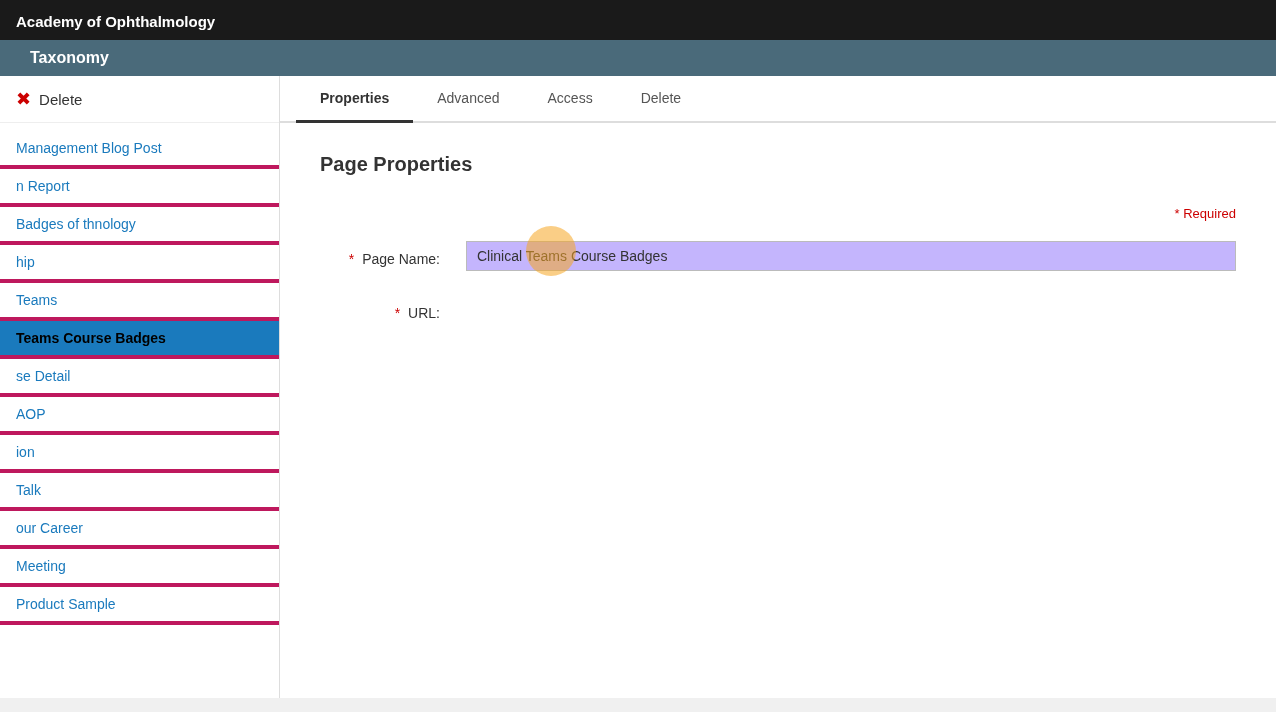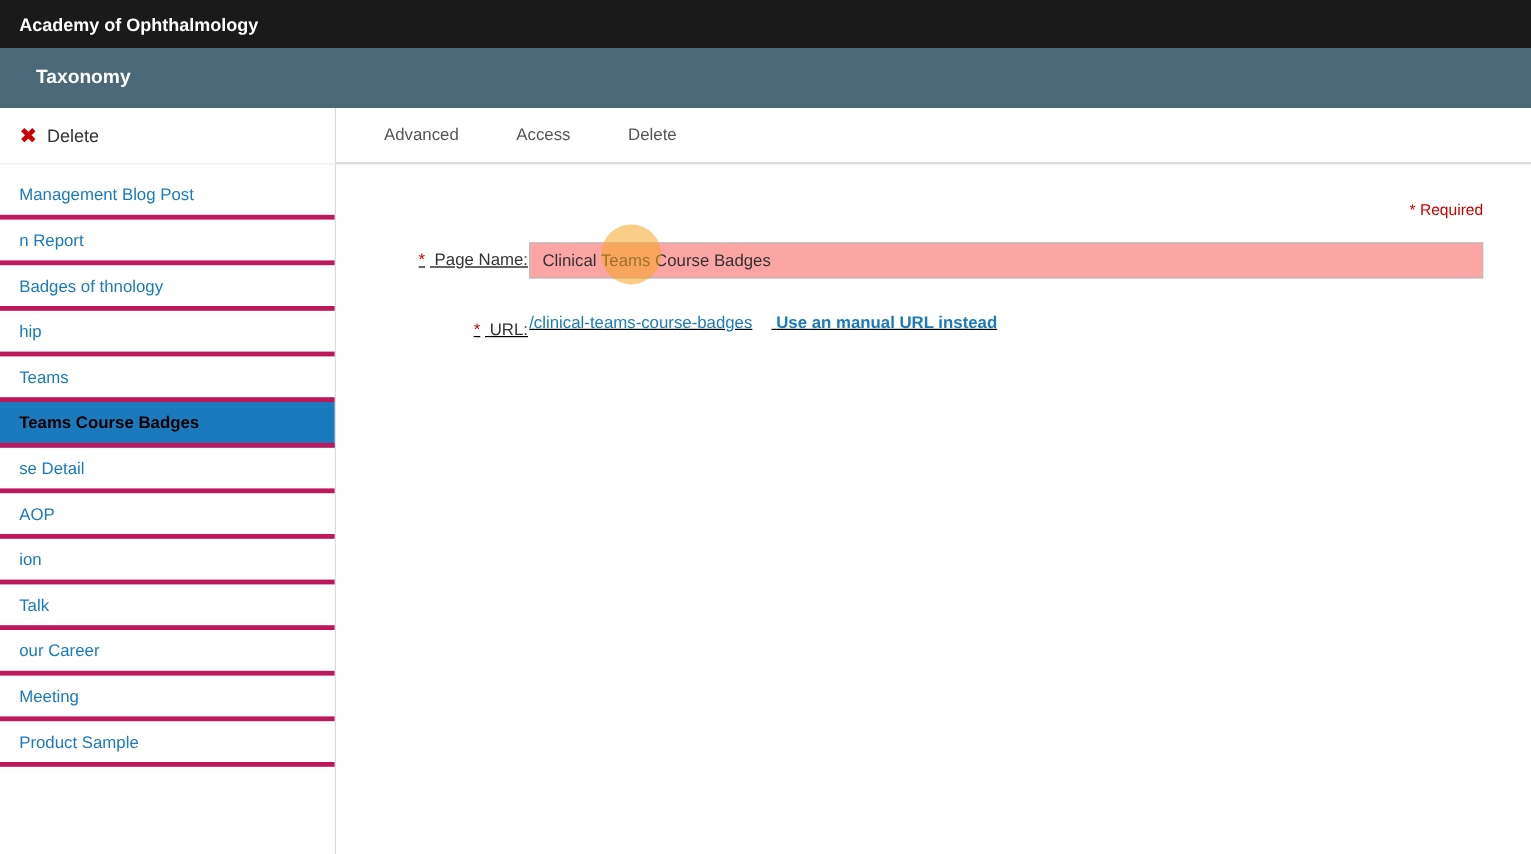--- a/index.html
+++ b/index.html
@@ -15,21 +15,21 @@
       height: 40px;
       display: flex;
       align-items: flex-end;
     }
 
     
     .nav-bar {
       background: #4a6a7a;
       display: flex;
       align-items: center;
-      height: 50px;
+      height: 36px;
       padding: 0 0 0 10px;
     }
     .nav-bar .nav-item {
       color: white;
       font-size: 16px;
       font-weight: bold;
       padding: 0 20px;
       height: 50px;
       display: flex;
       align-items: center;
@@ -130,24 +130,23 @@
 
     .required-note {
       text-align: right;
       color: #cc0000;
       font-size: 13px;
       margin-bottom: 20px;
     }
 
     .form-row {
       display: flex;
-      align-items: flex-start;
+      align-items: center;
       margin-bottom: 28px;
-      gap: 1px;
-      text-decoration: underline;
+      gap: 26px;
     }
 
     .form-label {
       min-width: 120px;
       text-align: right;
       padding-top: 6px;
       color: #333;
       font-size: 14px;
     }
 
@@ -160,21 +159,21 @@
       flex: 1;
     }
 
     
     .page-name-input {
       width: 100%;
       padding: 6px 10px;
       border: 1px solid #bbb;
       font-size: 14px;
       color: #333;
-      background: #fca5a5;
+      background: #c4b5fd;
     }
 
     
     .url-value {
       color: #1a7abd;
       font-size: 14px;
       text-decoration: none;
       margin-right: 16px;
     }
     .url-manual-link {
@@ -280,56 +279,56 @@
       <div class="sidebar-item">Talk</div>
       <div class="sidebar-item">our Career</div>
       <div class="sidebar-item">Meeting</div>
       <div class="sidebar-item">Product Sample</div>
     </div>
   </div>
 
   <div class="content-area">
 
     <div class="tabs-bar">
+      <div class="tab active">
+        <span>Properties</span>
+      </div>
       <div class="tab">
         <span>Advanced</span>
       </div>
       <div class="tab">
         <span>Access</span>
       </div>
       <div class="tab">
         <span>Delete</span>
       </div>
     </div>
 
     <div class="page-content">
 
+      <div class="page-properties-title">Page Properties</div>
 
       <div class="required-note">* Required</div>
 
       <div class="form-row">
         <div class="form-label">
           <span class="required-star">*</span>
           <span>Page Name:</span>
         </div>
         <div class="form-field cursor-highlight">
           <div class="orange-circle"></div>
           <input type="text" class="page-name-input" value="Clinical Teams Course Badges" style="">
         </div>
       </div>
 
       <div class="form-row">
         <div class="form-label">
           <span class="required-star">*</span>
           <span>URL:</span>
         </div>
         <div class="form-field">
-          <div>
-            <a class="url-value">/clinical-teams-course-badges</a>
-            <a class="url-manual-link">Use an manual URL instead</a>
-          </div>
         </div>
       </div>
 
 
     </div>
   </div>
 </div>
 
 </body></html>

